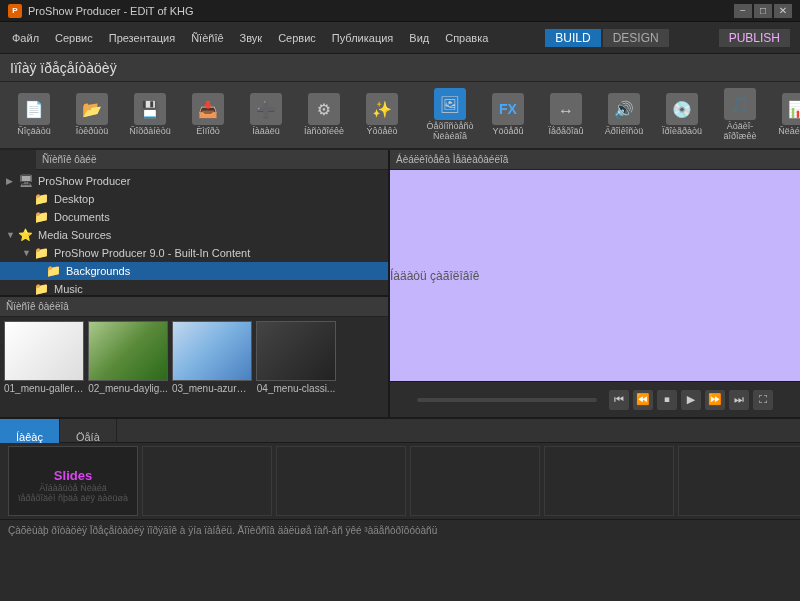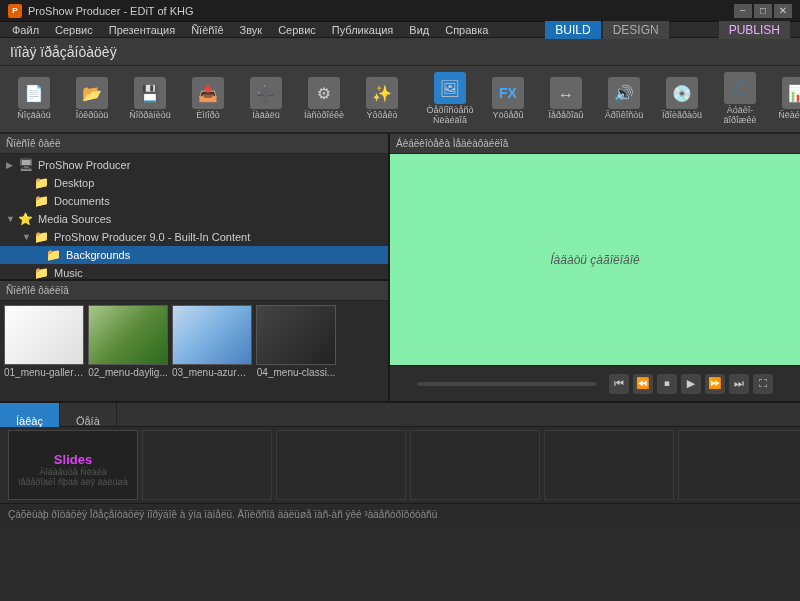--- a/index.html
+++ b/index.html
@@ -16,21 +16,21 @@
       border-bottom: 1px solid #111;
     }
     #titlebar-left { display: flex; align-items: center; gap: 6px; font-size: 11px; color: #ccc; }
     #titlebar-icon { width: 14px; height: 14px; background: #e06000; border-radius: 2px; display: flex; align-items: center; justify-content: center; font-size: 8px; color: white; font-weight: bold; }
     #titlebar-controls { display: flex; gap: 2px; }
     .title-btn { width: 18px; height: 14px; background: #555; border: none; color: #ccc; font-size: 10px; cursor: pointer; display: flex; align-items: center; justify-content: center; }
 
     
     #menubar {
       background: #2d2d2d;
-      height: 16px;
+      height: 32px;
       display: flex;
       align-items: center;
       padding: 0 4px;
       border-bottom: 1px solid #1a1a1a;
       justify-content: space-between;
     }
     #menubar-left { display: flex; }
     .menu-item { padding: 2px 8px; color: #ccc; font-size: 11px; cursor: pointer; }
     #mode-buttons { display: flex; gap: 2px; padding-right: 6px; }
     .mode-btn { padding: 2px 10px; font-size: 12px; font-weight: normal; cursor: pointer; border: none; }
@@ -96,20 +96,21 @@
     }
     .section-header {
       background: #3a3a3a;
       height: 20px;
       display: flex;
       align-items: center;
       padding: 0 6px;
       font-size: 10px;
       color: #bbb;
       border-bottom: 1px solid #222;
+      margin-left: 36px;
     }
     #file-tree { padding: 2px 0; overflow-y: auto; height: calc(100% - 20px); }
     .tree-item {
       display: flex; align-items: center; padding: 2px 6px; cursor: pointer; font-size: 11px; color: #ccc;
     }
     .tree-item.selected { background: #1e5f9e; color: #fff; }
     .tree-indent { display: inline-block; }
     .tree-arrow { width: 12px; font-size: 9px; color: #888; }
     .tree-icon { width: 16px; height: 14px; margin-right: 4px; display: flex; align-items: center; justify-content: center; font-size: 12px; }
     .folder-icon { color: #e8b94a; }
@@ -161,25 +162,24 @@
       height: 20px;
       display: flex;
       align-items: center;
       padding: 0 6px;
       font-size: 10px;
       color: #bbb;
       border-bottom: 1px solid #222;
     }
     #preview-area {
       flex: 1;
-      background: #86efac;
-      display: flex;
-      align-items: center;
-      justify-content: center;
-      font-style: italic;
+      background: #c4b5fd;
+      display: flex;
+      align-items: center;
+      justify-content: flex-start;
     }
     #preview-controls {
       background: #2d2d2d;
       height: 36px;
       display: flex;
       align-items: center;
       justify-content: center;
       gap: 4px;
       border-top: 1px solid #1a1a1a;
     }

